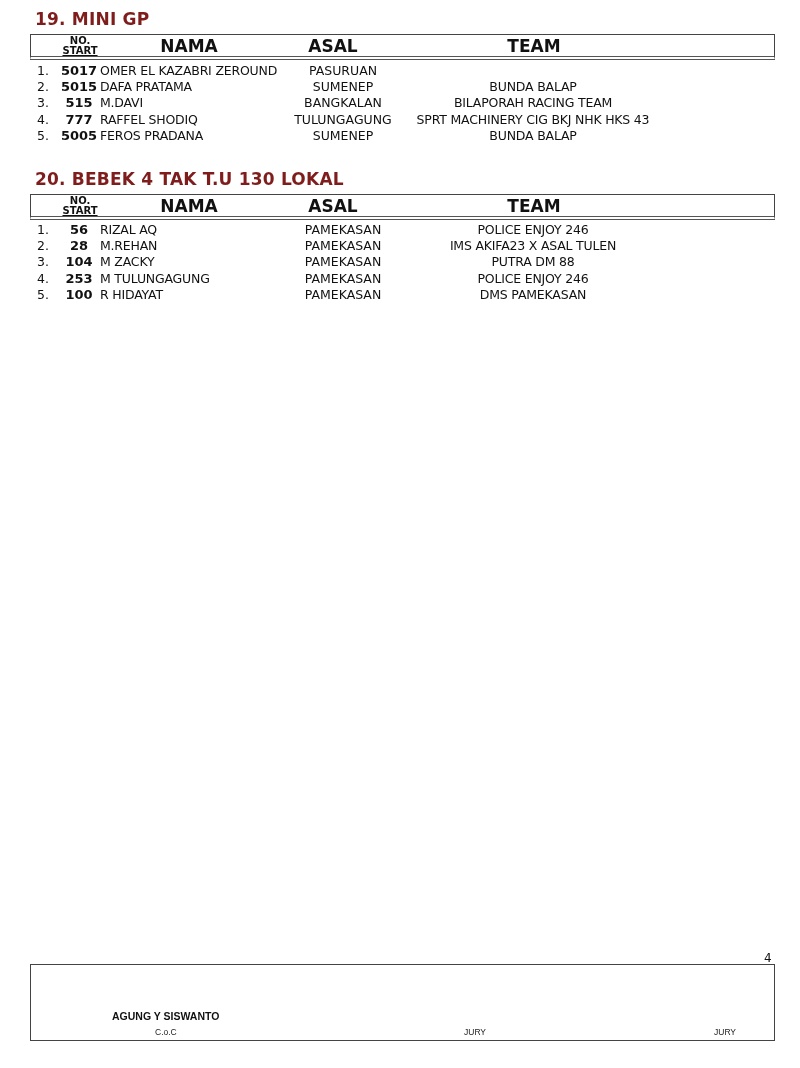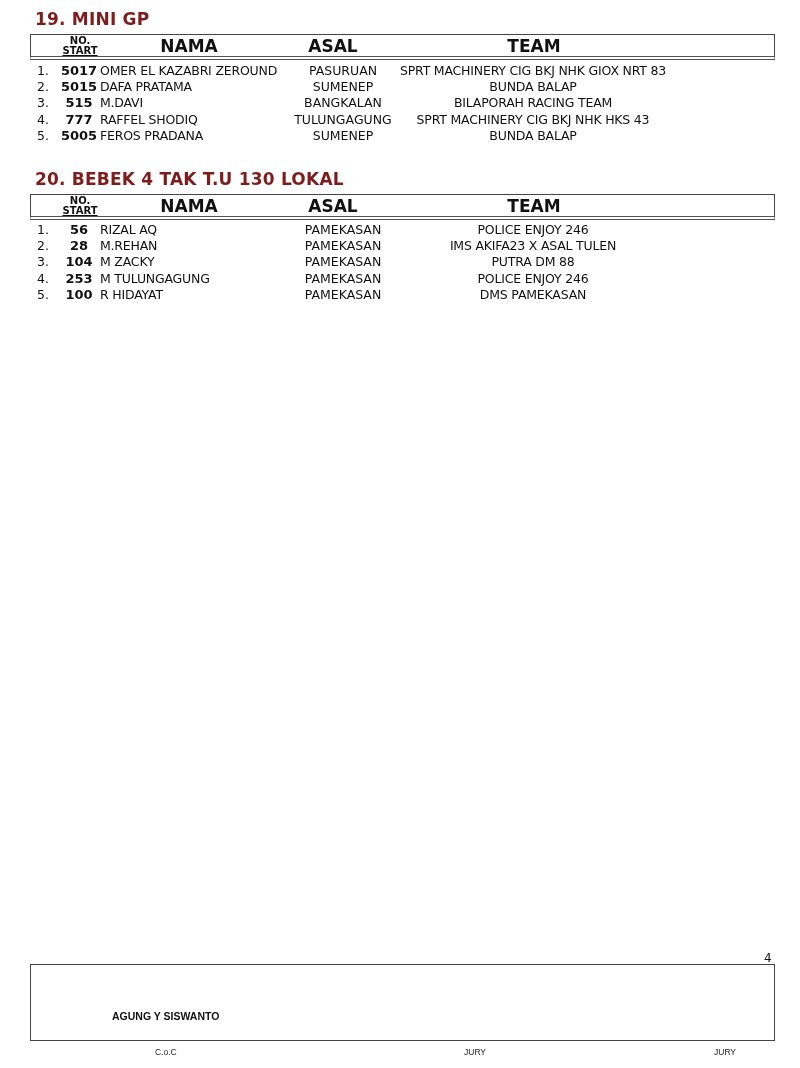--- a/index.html
+++ b/index.html
@@ -104,21 +104,20 @@
       font-size: 10.5px;
       white-space: nowrap;
     }
     .sign-role {
       position: absolute;
       top: 1027px;
       font-family: "Liberation Sans", sans-serif;
       font-size: 8.5px;
       white-space: nowrap;
       color: #222;
-      margin-top: 20px;
     }
     .role-coc { left: 155px; }
     .role-jury1 { left: 464px; }
     .role-jury2 { left: 714px; }
   </style>
 </head>
 <body>
 
 <div class="section" style="top:9px;">
   <div class="section-title">19. MINI GP</div>
@@ -130,21 +129,20 @@
     <div class="hcell" style="left:70px;width:176px;">NAMA</div>
     <div class="hcell" style="left:246px;width:112px;">ASAL</div>
     <div class="hcell" style="left:358px;width:290px;">TEAM</div>
   </div>
   <div class="rows" style="top:54px;">
     <div class="row">
       <span class="c-idx">1.</span>
       <span class="c-no">5017</span>
       <span class="c-nama">OMER EL KAZABRI ZEROUND</span>
       <span class="c-asal">PASURUAN</span>
-      <span class="c-team">SPRT MACHINERY CIG BKJ NHK GIOX NRT 83</span>
     </div>
     <div class="row">
       <span class="c-idx">2.</span>
       <span class="c-no">5015</span>
       <span class="c-nama">DAFA PRATAMA</span>
       <span class="c-asal">SUMENEP</span>
       <span class="c-team">BUNDA BALAP</span>
     </div>
     <div class="row">
       <span class="c-idx">3.</span>

